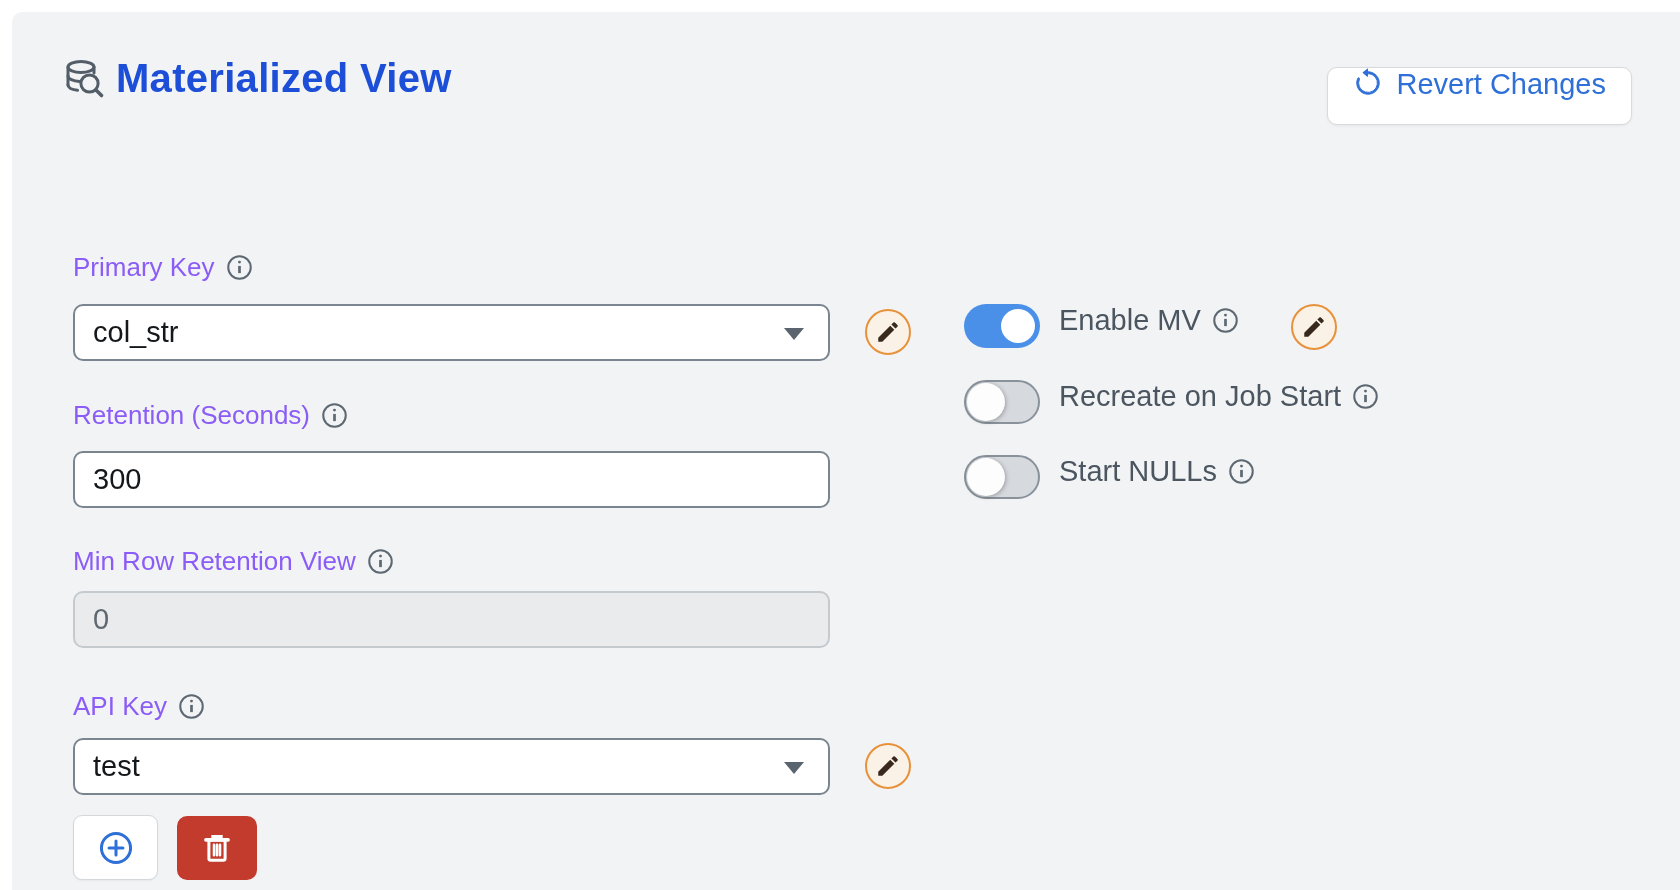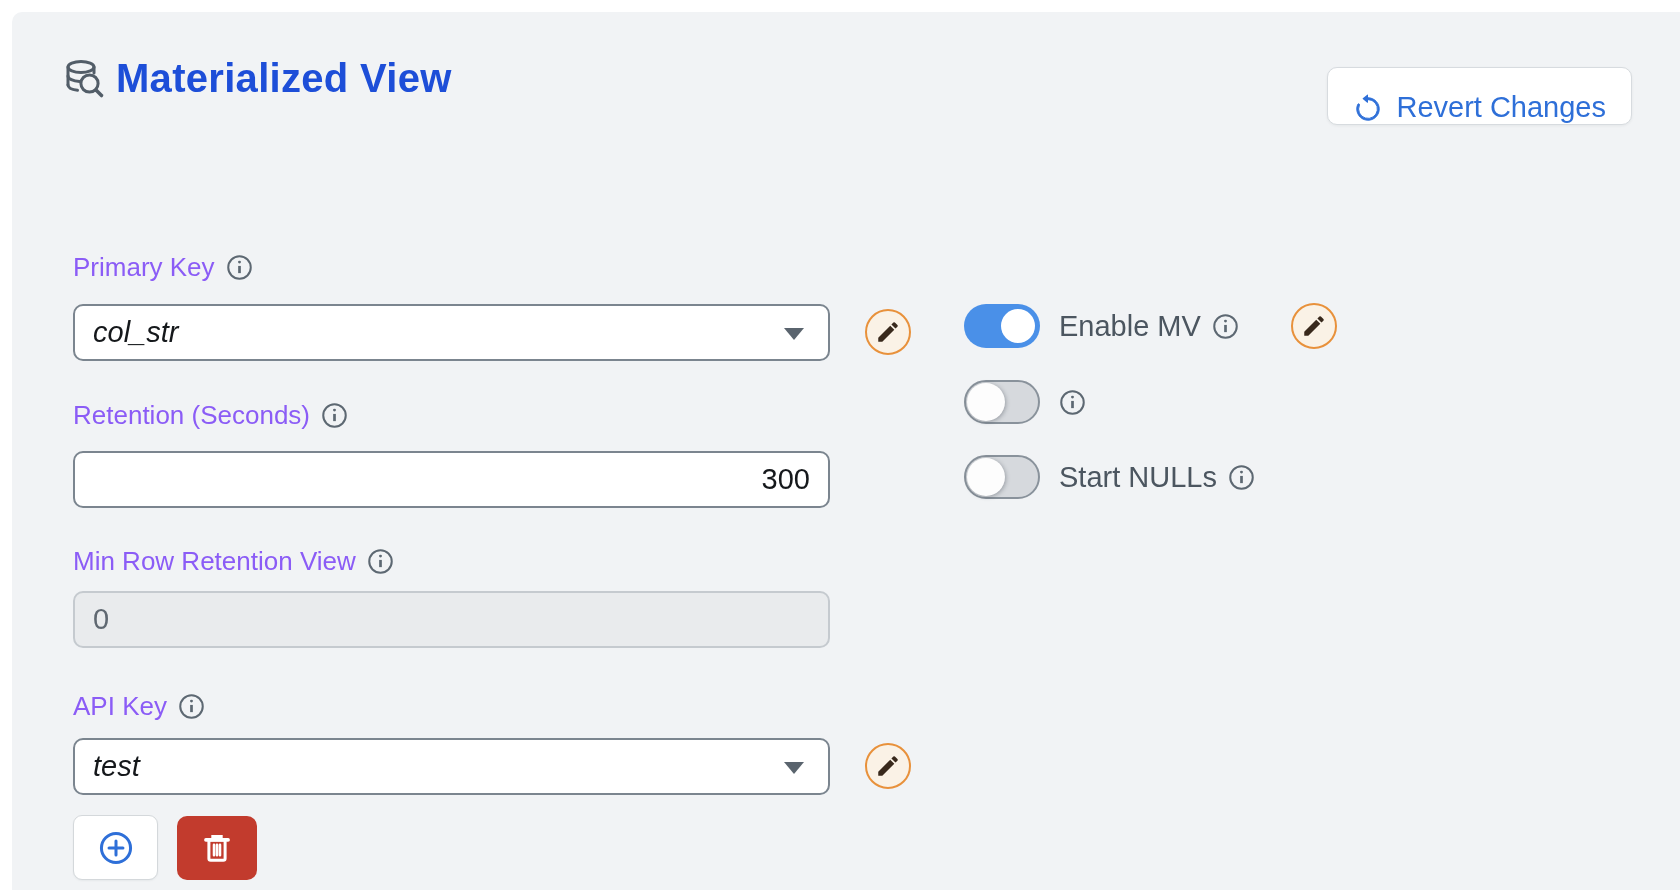--- a/index.html
+++ b/index.html
@@ -3,50 +3,50 @@
 <meta charset="utf-8">
 <style>
   html,body{margin:0;padding:0;background:#ffffff;}
   .canvas{position:relative;width:1680px;height:890px;background:#ffffff;overflow:hidden;
           font-family:"Liberation Sans",sans-serif;-webkit-font-smoothing:antialiased;}
   .panel{position:absolute;left:12px;top:12px;right:0;bottom:0;background:#f1f3f5;border-top-left-radius:10px;}
 
   
   .app-icon{position:absolute;left:50px;top:45px;width:44px;height:44px;}
   .page-title{position:absolute;left:104px;top:44px;font-size:40px;font-weight:700;color:#1d4ed8;letter-spacing:.3px;}
-  .revert-btn{position:absolute;right:48px;top:55px;height:58px;display:flex;align-items:flex-end;gap:13px;
+  .revert-btn{position:absolute;right:48px;top:55px;height:58px;display:flex;align-items:flex-start;gap:13px;
               padding:0 25px;background:#ffffff;border:1px solid #d7dbdf;border-radius:10px;
               color:#2e6fd8;font-size:29px;font-family:inherit;cursor:pointer;
               box-shadow:0 1px 3px rgba(20,30,40,.06);}
 
   .section-heading{position:absolute;left:61px;top:135px;font-size:31px;font-weight:500;color:#16191d;}
 
   
   .field-label{position:absolute;left:61px;display:flex;align-items:center;gap:11px;
                font-size:26px;color:#8b5cf6;}
   .info-ic{flex:0 0 auto;display:inline-flex;}
 
   
   .ctl{position:absolute;left:61px;width:757px;height:57px;box-sizing:border-box;background:#ffffff;
        border:2px solid #7b858f;border-radius:10px;font-size:29px;color:#15181b;
        font-family:inherit;}
-  .select{display:flex;align-items:center;padding:0 56px 0 18px;cursor:pointer;position:absolute;font-style:italic;}
+  .select{display:flex;align-items:center;padding:0 56px 0 18px;cursor:pointer;position:absolute;}
   .select .caret{position:absolute;right:24px;top:50%;margin-top:-5px;width:0;height:0;
                  border-left:10px solid transparent;border-right:10px solid transparent;
                  border-top:12px solid #5a646e;}
   input.ctl{padding:0 18px;outline:none;}
   input.ctl:disabled{background:#e9ebed;border-color:#c5cacf;color:#5f6871;}
 
   
   .edit-btn{position:absolute;width:46px;height:46px;box-sizing:border-box;border-radius:50%;
             background:#faf2e6;border:2.5px solid #e8913b;display:flex;align-items:center;
             justify-content:center;cursor:pointer;padding:0;}
 
   
-  .toggle-row{position:absolute;left:952px;height:44px;display:flex;align-items:center;gap:19px;}
+  .toggle-row{position:absolute;left:952px;height:44px;display:flex;align-items:flex-start;gap:19px;}
   .switch{position:relative;width:76px;height:44px;border-radius:22px;box-sizing:border-box;
           flex:0 0 auto;cursor:pointer;}
   .switch .knob{position:absolute;border-radius:50%;background:#ffffff;}
   .switch.on{background:#4a90e8;}
   .switch.on .knob{right:5px;top:5px;width:34px;height:34px;}
   .switch.off{background:#d6d9dd;border:2px solid #89929b;}
   .switch.off .knob{left:1px;top:1px;width:38px;height:38px;background:#fdfdfd;
                     box-shadow:1px 1px 4px rgba(40,50,60,.35);}
   .toggle-label{display:flex;align-items:center;gap:11px;font-size:29px;color:#4c5660;}
   .toggle-edit{position:static;margin-left:33px;}
@@ -131,20 +131,21 @@
           </svg>
         </span>
       </button>
     </div>
 
     <div class="toggle-row" style="top:368px;">
       <div class="switch off">
           <span class="knob"></span>
         </div>
       <div class="toggle-label">
+        <span>Recreate on Job Start</span>
         <span class="info-ic">
           <svg width="27" height="27" viewBox="0 0 24 24" fill="none" stroke="#5d6872" stroke-width="1.8">
             <circle cx="12" cy="12" r="10"></circle>
               <circle cx="12" cy="7.2" r="1.3" fill="#5d6872" stroke="none"></circle>
               <path d="M12 10.6 V17" stroke-width="2.4"></path>
           </svg>
         </span>
       </div>
     </div>
 
@@ -167,21 +168,21 @@
     <div class="field-label" style="top:388px;">
       <span>Retention (Seconds)</span>
       <span class="info-ic">
         <svg width="27" height="27" viewBox="0 0 24 24" fill="none" stroke="#5d6872" stroke-width="1.8">
           <circle cx="12" cy="12" r="10"></circle>
             <circle cx="12" cy="7.2" r="1.3" fill="#5d6872" stroke="none"></circle>
             <path d="M12 10.6 V17" stroke-width="2.4"></path>
         </svg>
       </span>
     </div>
-    <input class="ctl" style="top: 439px; text-align: right;" type="text" value="300">
+    <input class="ctl" style="top: 439px;" type="text" value="300">
 
     <div class="field-label" style="top:534px;">
       <span>Min Row Retention View</span>
       <span class="info-ic">
         <svg width="27" height="27" viewBox="0 0 24 24" fill="none" stroke="#5d6872" stroke-width="1.8">
           <circle cx="12" cy="12" r="10"></circle>
             <circle cx="12" cy="7.2" r="1.3" fill="#5d6872" stroke="none"></circle>
             <path d="M12 10.6 V17" stroke-width="2.4"></path>
         </svg>
       </span>

